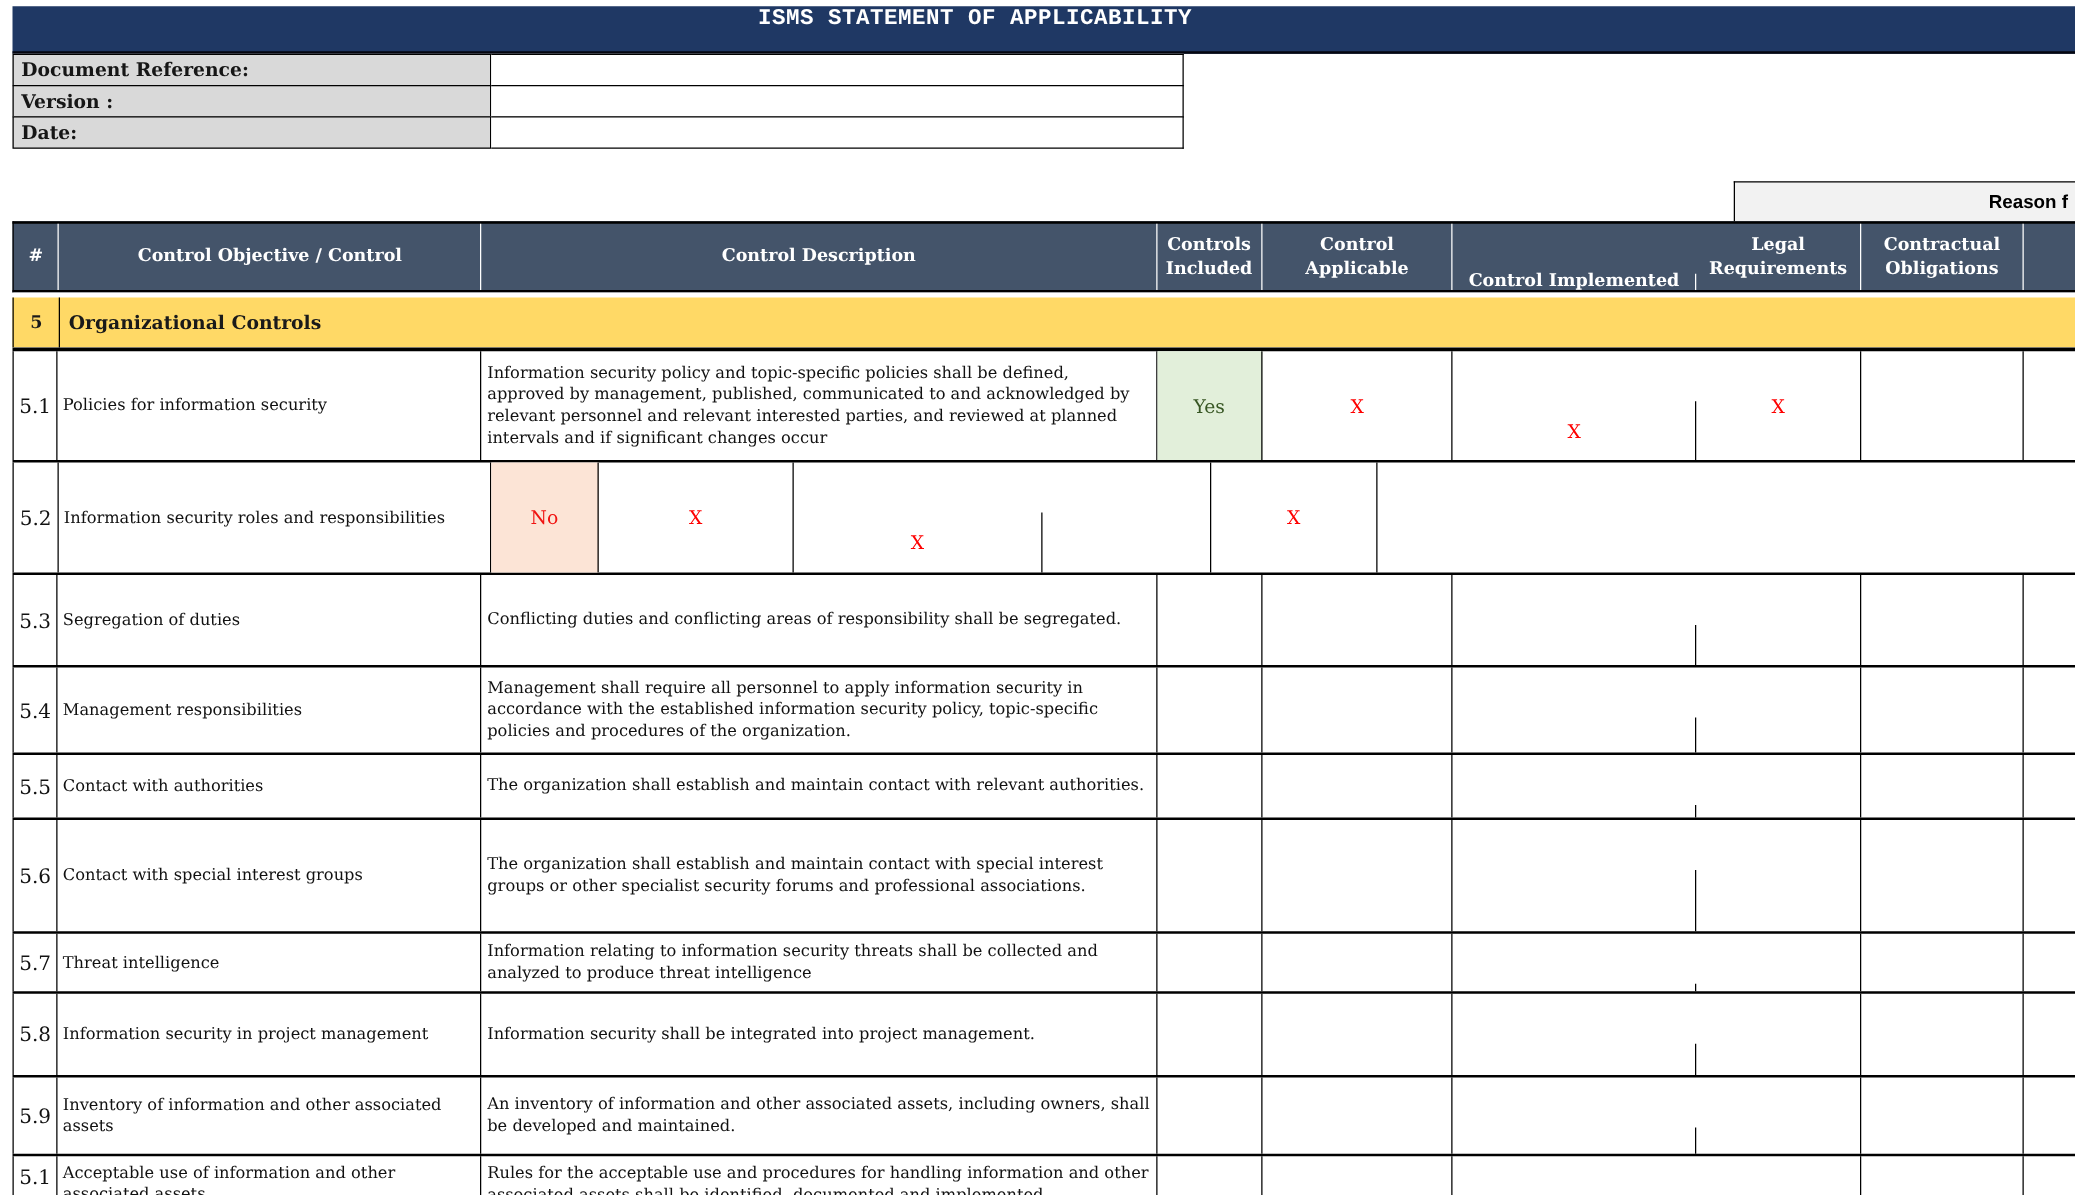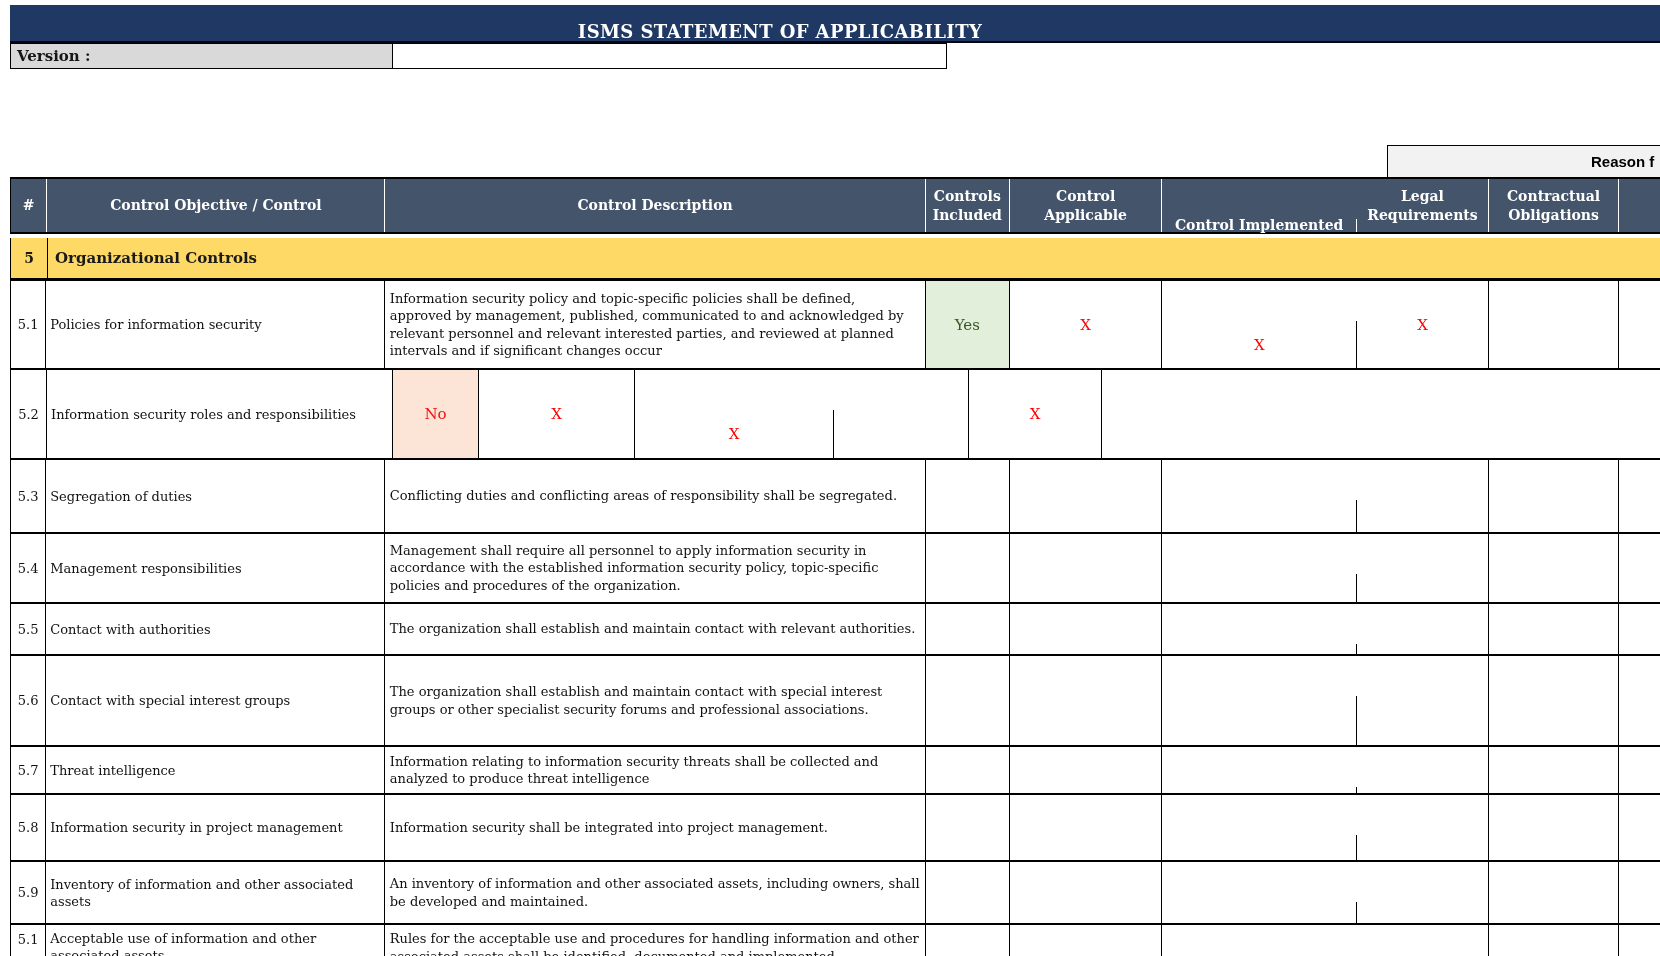--- a/index.html
+++ b/index.html
@@ -7,21 +7,21 @@
   .page {
     position:relative; width:1660px; height:956px; overflow:hidden;
     background:#fff; font-family:"DejaVu Serif","Liberation Serif",serif; color:#111;
   }
 
   
   .title-bar {
     position:absolute; left:10px; top:5px; width:1650px; height:38px;
     background:#1F3864; border-bottom:2px solid #05060f;
   }
-  .title-inner { width:1540px; height:52px; display:flex; align-items:center; justify-content:center; }
+  .title-inner { width:1540px; height:52px; display:flex; align-items:flex-start; justify-content:center;font-family:Liberation Mono, monospace; }
   .title-inner span { color:#fff; font-weight:bold; font-size:18px; letter-spacing:.4px; white-space:nowrap; }
 
   
   .doc-block { position:absolute; left:10px; top:43px; }
   .doc-row { display:flex; height:26px; margin-top:-1px; }
   .doc-row:first-child { margin-top:0; }
   .doc-label {
     width:383px; background:#D9D9D9; border:1px solid #000;
     display:flex; align-items:center; padding-left:6px;
     font-weight:bold; font-size:15px; color:#161616;
@@ -64,21 +64,21 @@
     font-weight:bold; font-size:14px; color:#1a1a1a;
   }
   .section-title {
     width:1625px; display:flex; align-items:center; padding-left:7px;
     font-weight:bold; font-size:15px; color:#1a1a1a;
   }
 
   .trow { display:flex; border-top:2px solid #000; background:#fff; }
   .trow.first { border-top:3px solid #000; }
   .cell { border-right:1px solid #000; display:flex; align-items:center; }
-  .cell.num { width:37px; border-left:1px solid #000; justify-content:center; font-size:13px; }
+  .cell.num { width:37px; border-left:1px solid #000; justify-content:center; font-size:16px; }
   .cell.name { width:346px; padding:2px 4px; font-size:13px; line-height:17px; }
   .cell.desc { width:553px; padding:2px 5px; font-size:13px; line-height:17.5px; }
   .cell.mid  { justify-content:center; font-size:15px; }
   .w3 { width:86px; } .w4 { width:156px; } .w5 { width:199px;margin-top:40px; }
   .w6 { width:135px; } .w7 { width:133px; }
   .cell.stub { width:55px; border-right:none; }
   .incl.yes { background:#E2EFDA; color:#375623; }
   .incl.no  { background:#FCE4D6; color:#f01311; }
   .xmark { color:#fe0000; }
   .trow.top-align .cell { align-items:flex-start; padding-top:7px; }
@@ -91,21 +91,29 @@
 <div class="page">
 
   <div class="title-bar">
     <div class="title-inner">
       <span>ISMS STATEMENT OF APPLICABILITY</span>
     </div>
   </div>
 
   <div class="doc-block">
     <div class="doc-row">
+      <div class="doc-label">Document Reference:</div>
+      <div class="doc-value"></div>
+    </div>
+    <div class="doc-row">
       <div class="doc-label">Version :</div>
+      <div class="doc-value"></div>
+    </div>
+    <div class="doc-row">
+      <div class="doc-label">Date:</div>
       <div class="doc-value"></div>
     </div>
   </div>
 
   <div class="reason-band">
     <span>Reason f</span>
   </div>
 
   <div class="table">
     <div class="thead">

